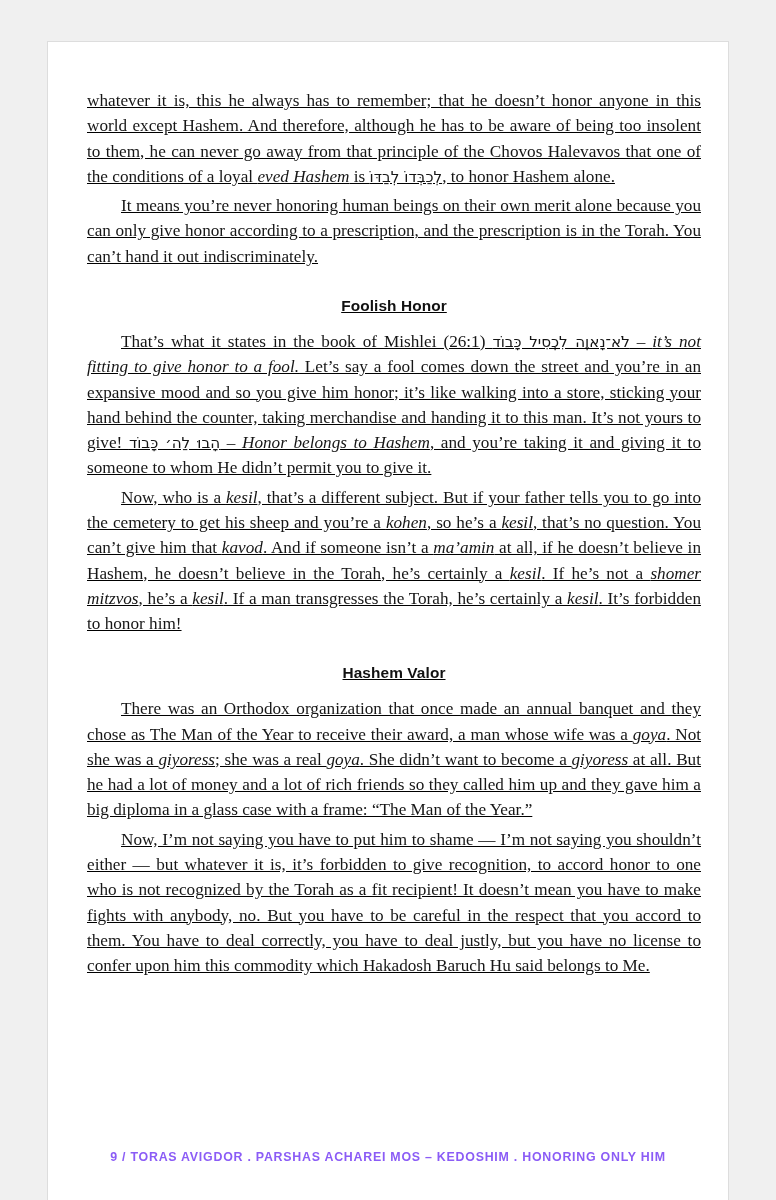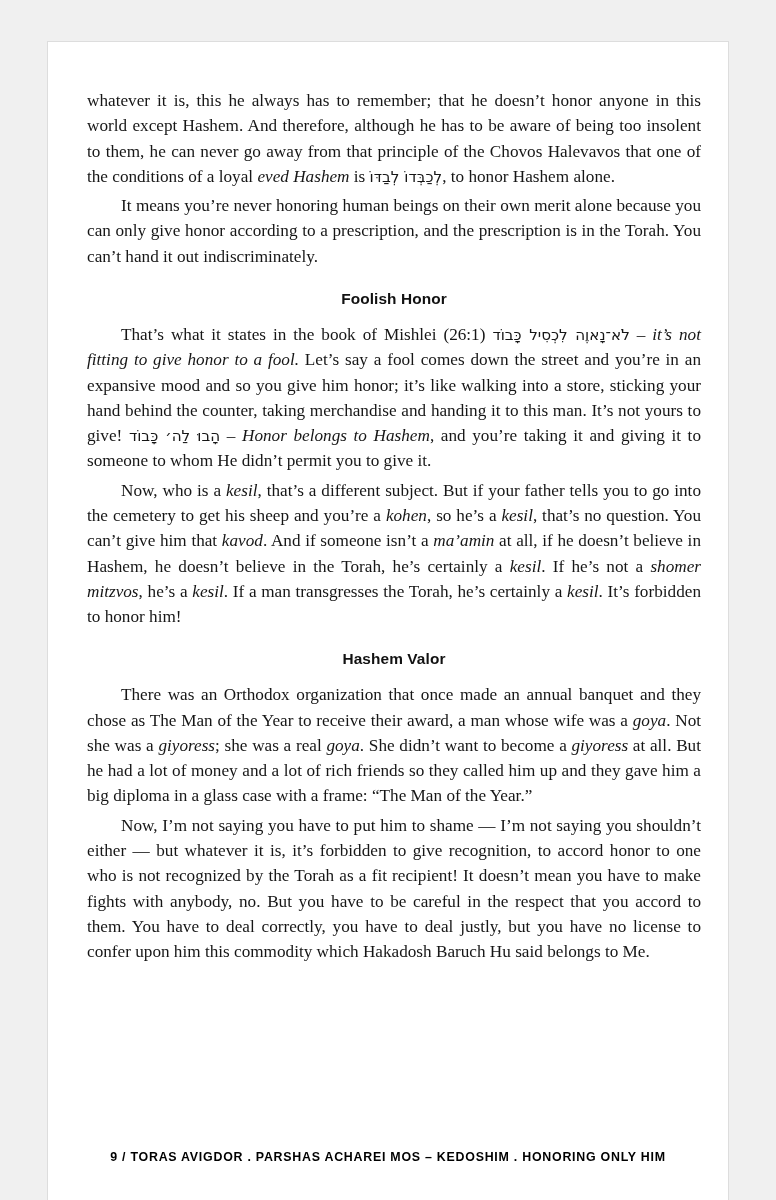--- a/index.html
+++ b/index.html
@@ -20,20 +20,21 @@
     width: 682px;
     margin-top: 41px;
     min-height: 1159px;
     background: #ffffff;
     border: 1px solid #dddddd;
     border-bottom: none;
     box-sizing: border-box;
   }
   .content {
     padding: 46px 27px 0 39px;
+    text-decoration: underline;
   }
   p {
     margin: 0 0 0 0;
     font-size: 17.2px;
     line-height: 1.47;
     text-align: justify;
     color: #161616;
     font-family: "Liberation Serif", serif;
   }
   p.indent {
@@ -47,34 +48,34 @@
   }
   em {
     font-style: italic;
   }
   h2.section {
     text-align: center;
     font-family: "Liberation Sans", sans-serif;
     font-size: 15.4px;
     font-weight: bold;
     color: #111111;
-    margin: 21px 0 14px 0;
+    margin: 28px 0 14px 0;
     letter-spacing: 0.1px;
   }
   .footer {
     position: absolute;
     left: 0;
     right: 0;
     bottom: 36px;
     text-align: center;
     font-family: "Liberation Sans", sans-serif;
     font-size: 12.4px;
     font-weight: bold;
     letter-spacing: 0.75px;
-    color: #000000;
+    color: #8b5cf6;
   }
   .spacer-para { height: 4px; }
 </style>
 </head>
 <body>
 
 <div class="page">
   <div class="content">
 
     <p><span>whatever it is, this he always has to remember; that he doesn’t honor anyone in this world except Hashem. And therefore, although he has to be aware of being too insolent to them, he can never go away from that principle of the Chovos Halevavos that one of the conditions of a loyal </span><em>eved Hashem</em><span> is </span><span class="heb">לְכַבְּדוֹ לְבַדּוֹ</span><span>, to honor Hashem alone.</span></p>

